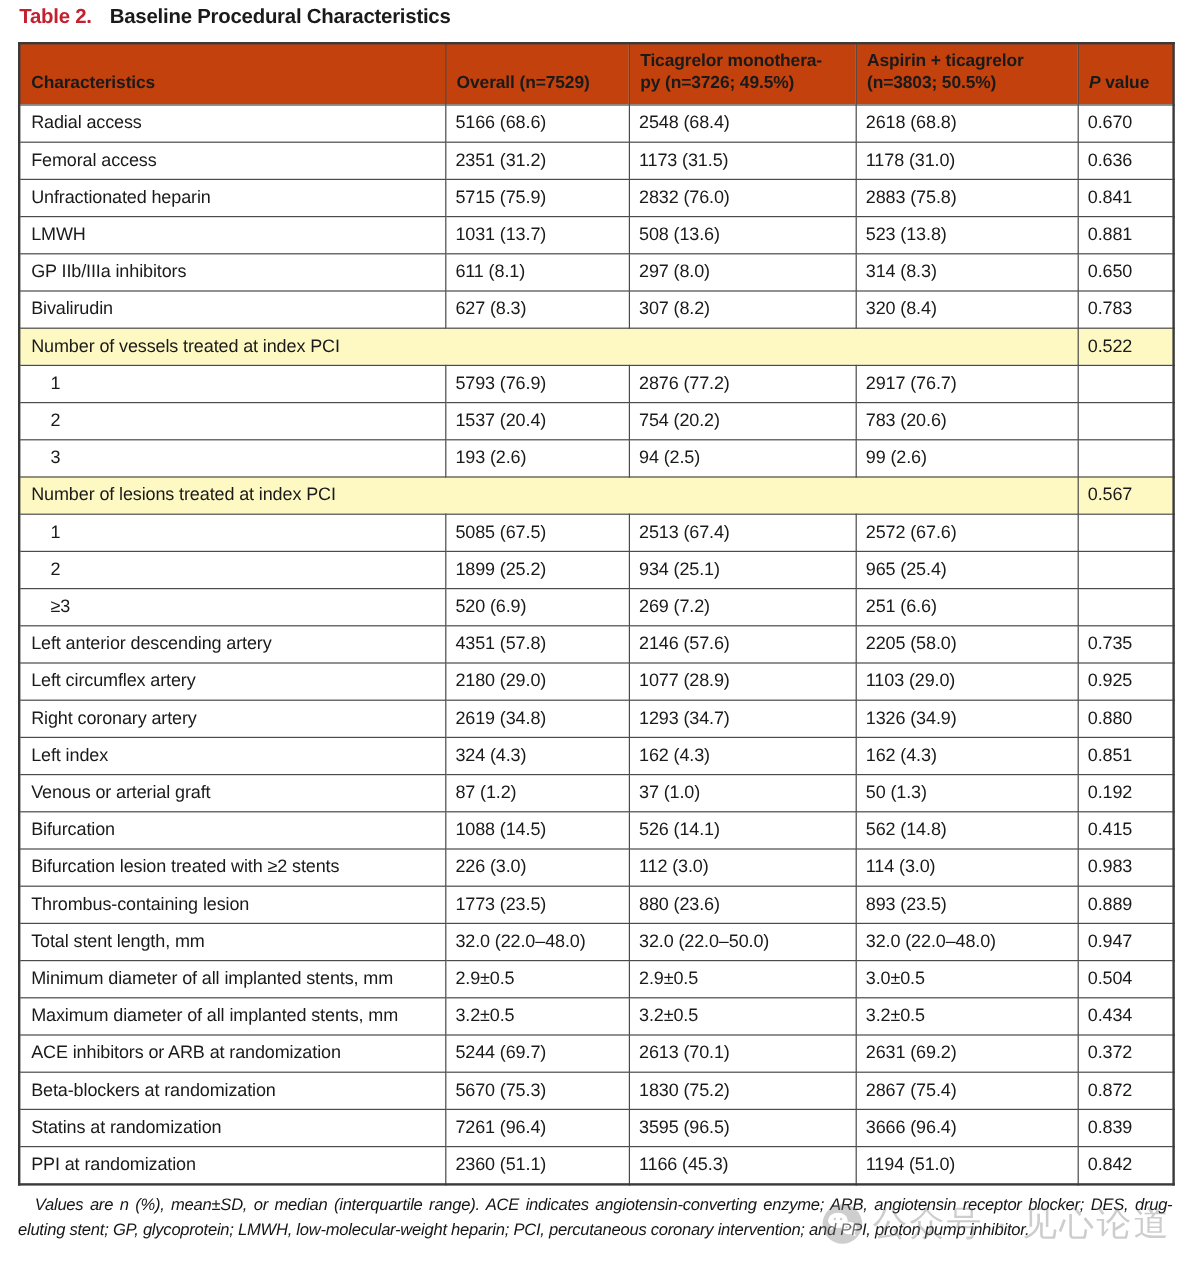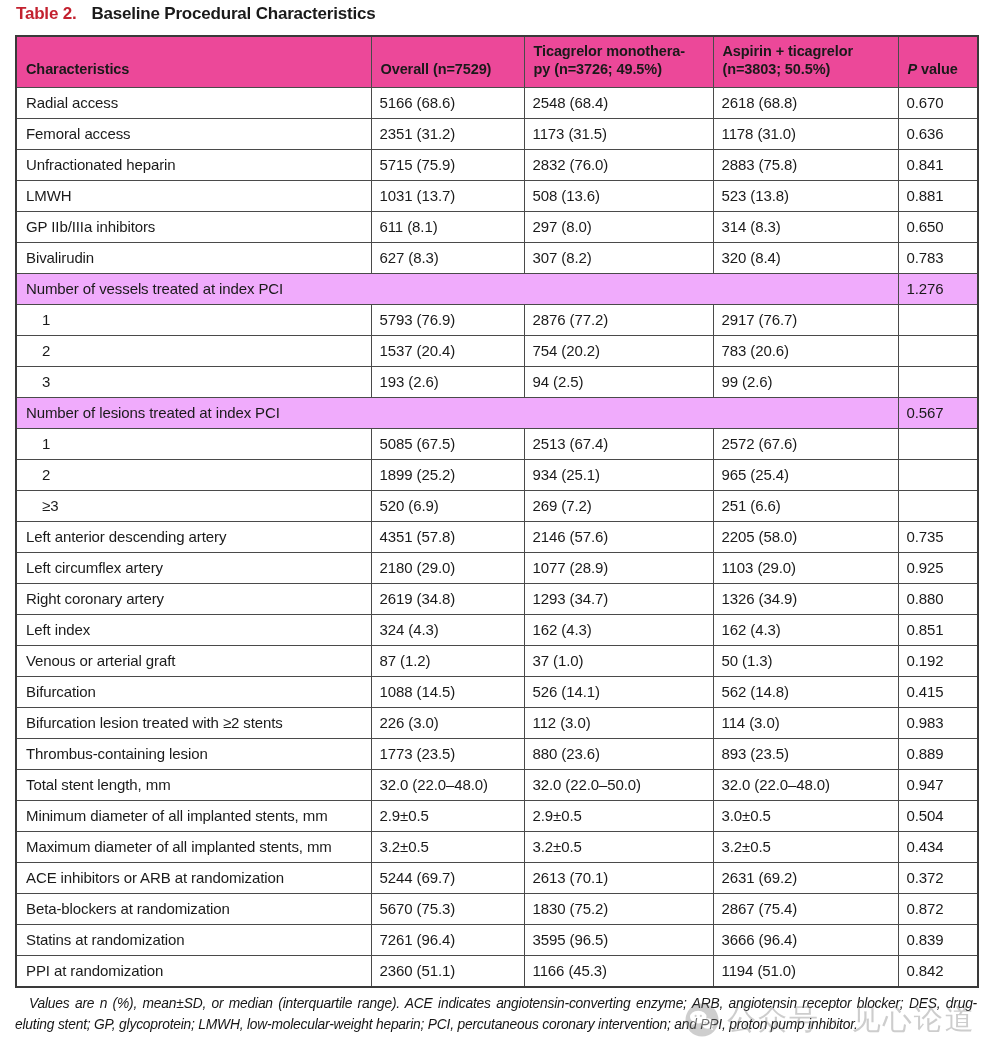--- a/index.html
+++ b/index.html
@@ -12,32 +12,32 @@
     letter-spacing:-0.2px;
   }
   .title .red{color:#c3212f;margin-right:15px;}
   table.baseline{
     position:absolute;left:15px;top:35px;width:962px;
     border-collapse:collapse;table-layout:fixed;
     border:2px solid #3a3a3a;
   }
   th,td{border:1px solid #4a4a4a;}
   thead th{
-    background:#ec4899;font-weight:bold;text-align:left;vertical-align:bottom;
+    background:#c2410c;font-weight:bold;text-align:left;vertical-align:bottom;
     padding:6px 8px 8px 9px;font-size:14.5px;line-height:1.24;
     white-space:pre-line;letter-spacing:-0.1px;
   }
   thead th .pv-rest{margin-left:4px;margin-top:12px;}
   tbody td{
     height:30px;padding:0 8px;font-size:15px;vertical-align:middle;
     letter-spacing:-0.1px;background:#ffffff;
   }
   tbody td.label{padding-left:9px;}
   tbody td.indent{padding-left:25px;}
-  tr.section td{background:#f0abfc;}
+  tr.section td{background:#fef9c3;}
   .footnote{
     position:absolute;left:15px;top:993px;width:962px;margin:0;
     font-size:13.8px;line-height:1.55;text-align:justify;text-indent:14px;
     letter-spacing:-0.2px;color:#161616;font-style:italic;
   }
   .watermark{
     position:absolute;left:684px;top:1000px;display:flex;align-items:center;
     gap:7px;opacity:0.38;pointer-events:none;z-index:3;
   }
   .watermark .wm-icon{width:36px;height:36px;flex:0 0 auto;}
@@ -110,21 +110,21 @@
       </tr>
       <tr>
         <td class="label">Bivalirudin</td>
         <td>627 (8.3)</td>
         <td>307 (8.2)</td>
         <td>320 (8.4)</td>
         <td>0.783</td>
       </tr>
       <tr class="section">
         <td class="label" colspan="4">Number of vessels treated at index PCI</td>
-        <td>1.276</td>
+        <td>0.522</td>
       </tr>
       <tr>
         <td class="label indent">1</td>
         <td>5793 (76.9)</td>
         <td>2876 (77.2)</td>
         <td>2917 (76.7)</td>
         <td></td>
       </tr>
       <tr>
         <td class="label indent">2</td>

